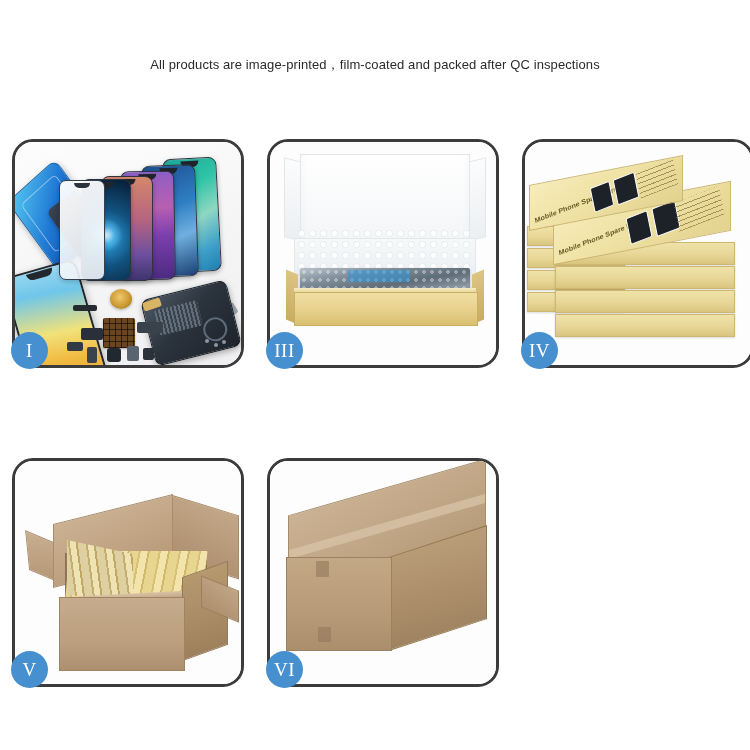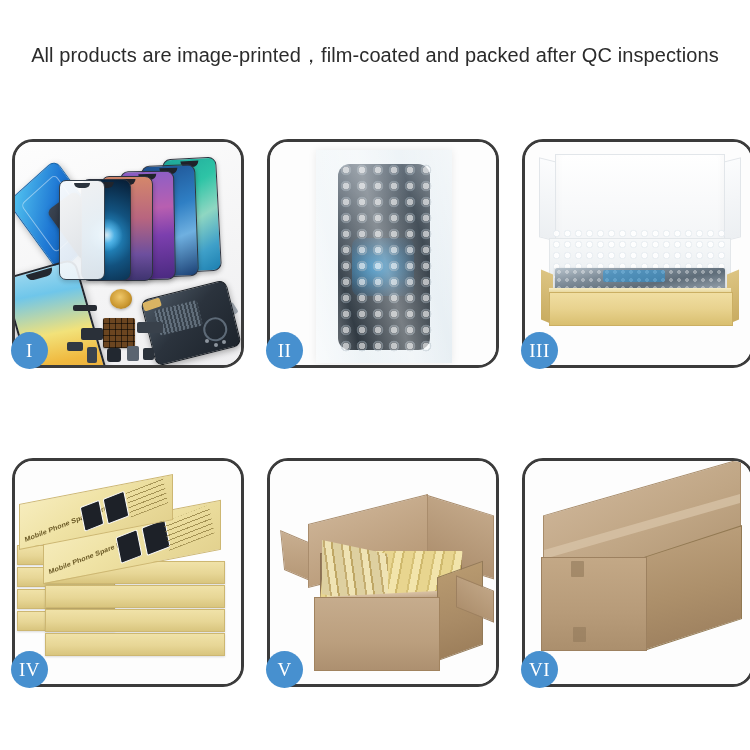--- a/index.html
+++ b/index.html
@@ -25,23 +25,23 @@
     font-size: 35px;
     font-weight: bold;
     letter-spacing: 1.4px;
     color: #1a1a1a;
     margin: 0;
     line-height: 1.05;
     white-space: nowrap;
   }
   .subtitle {
     font-family: "Liberation Sans", sans-serif;
-    font-size: 20px;
+    font-size: 13px;
     color: #2b2b2b;
-    margin: 8px 0 0 0;
+    margin: 22px 0 0 0;
     letter-spacing: 0.1px;
     white-space: nowrap;
   }
 
   
   .grid {
     position: absolute;
     left: 12px;
     top: 139px;
     width: 726px;
@@ -487,32 +487,20 @@
       <div class="tweezer"></div>
       <div class="screws">
         <span style="left:0;top:0"></span>
           <span style="left:9px;top:4px"></span>
           <span style="left:17px;top:1px"></span>
       </div>
     </div>
     <div class="badge">I</div>
   </div>
 
-  <div class="panel">
-    <div class="panel-inner p2">
-      <div class="wrap-sheet">
-        <div class="wrap-phone"></div>
-        <div class="wrap-blue"></div>
-        <div class="bubbles"></div>
-        <div class="bubbles2"></div>
-      </div>
-      <div class="wrap-gloss"></div>
-    </div>
-    <div class="badge">II</div>
-  </div>
 
   <div class="panel">
     <div class="panel-inner p3">
       <div class="m-lidflapL"></div>
       <div class="m-lidflapR"></div>
       <div class="m-lidback"></div>
       <div class="m-interior"></div>
       <div class="m-foam"></div>
       <div class="m-content"></div>
       <div class="m-sideL"></div>

